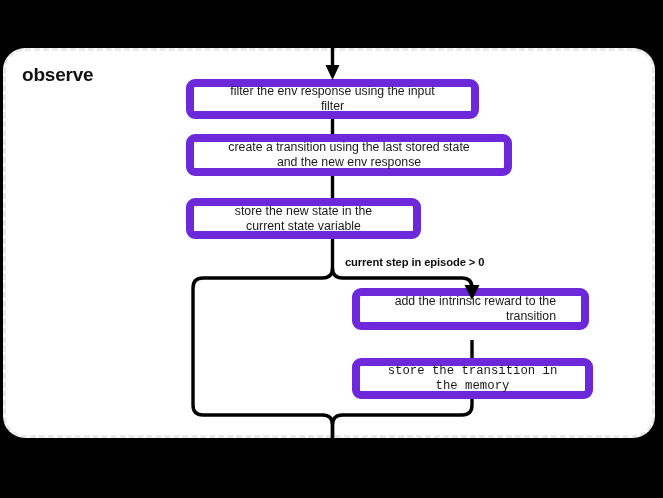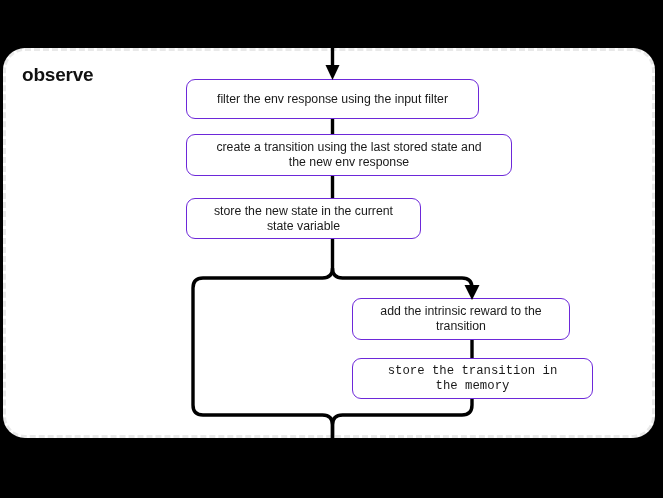--- a/index.html
+++ b/index.html
@@ -46,36 +46,36 @@
     color: #111111;
     letter-spacing: -0.2px;
     white-space: nowrap;
   }
 
   
   .node {
     position: absolute;
     box-sizing: border-box;
     background: #ffffff;
-    border: 1px solid #6d28d9;
+    border: 8px solid #6d28d9;
     border-radius: 9px;
     display: flex;
     align-items: center;
     justify-content: center;
     text-align: center;
     color: #1a1a1a;
     font-size: 12.3px;
     line-height: 15px;
     padding: 3px 25px;
   }
 
   .n1 { left: 186px; top: 79px;  width: 293px; height: 40px; }
   .n2 { left: 186px; top: 134px; width: 326px; height: 42px; }
   .n3 { left: 186px; top: 198px; width: 235px; height: 41px; }
-  .n4 { left: 352px; top: 298px; width: 218px; height: 42px; }
+  .n4 { left: 352px; top: 288px; width: 237px; height: 42px; text-align: right; }
   .n5 { left: 352px; top: 358px; width: 241px; height: 41px; font-family: Liberation Mono, monospace; }
 
   
   .edge-label {
     position: absolute;
     left: 345px;
     top: 256px;
     font-size: 11.2px;
     font-weight: bold;
     color: #0d0d0d;
@@ -122,20 +122,21 @@
   </div>
 
   <div class="node n4">
     <span>add the intrinsic reward to the transition</span>
   </div>
 
   <div class="node n5">
     <span>store the transition in the memory</span>
   </div>
 
+  <div class="edge-label">current step in episode &gt; 0</div>
 
   <svg id="edges" viewBox="0 0 663 498">
 
     <g>
       <line x1="332.5" y1="26" x2="332.5" y2="70"></line>
       <polygon class="head" points="332.5,80 325.5,65 339.5,65"></polygon>
     </g>
 
     <line x1="332.5" y1="119" x2="332.5" y2="134"></line>
 

